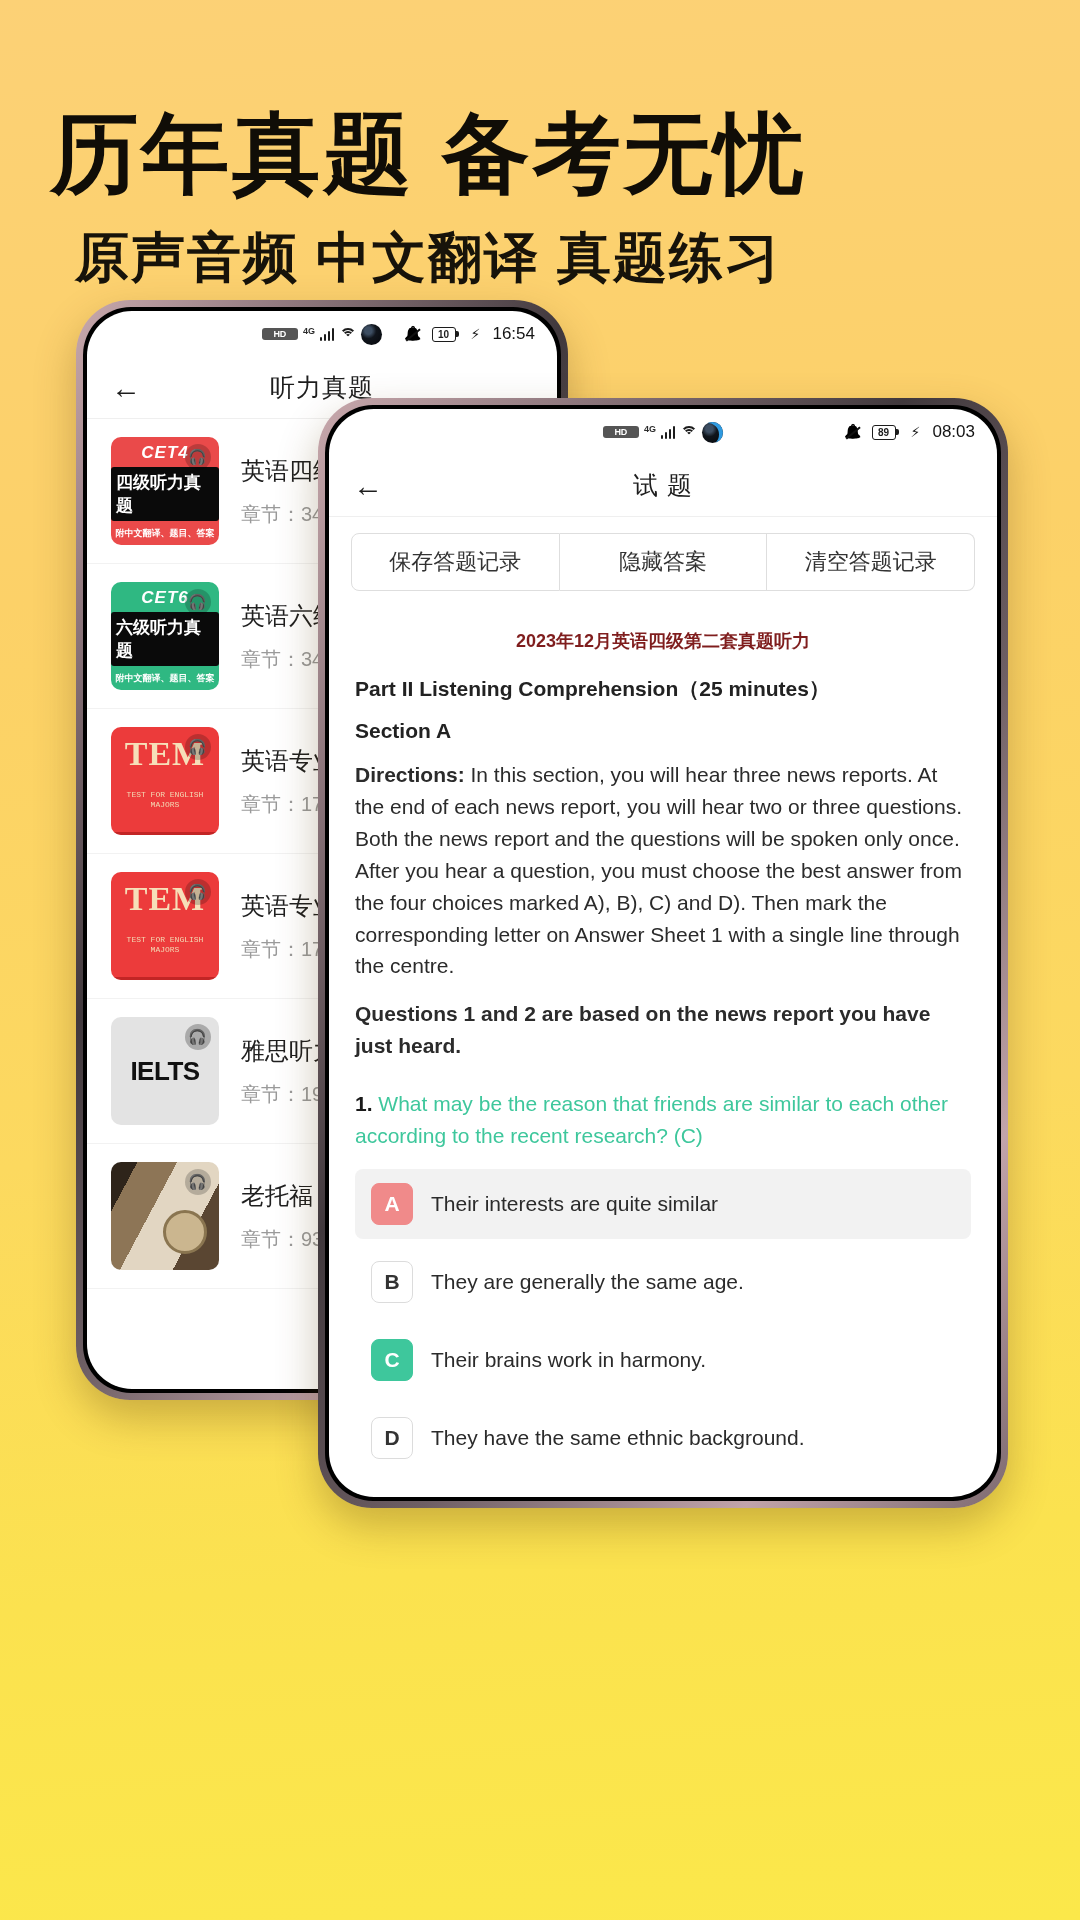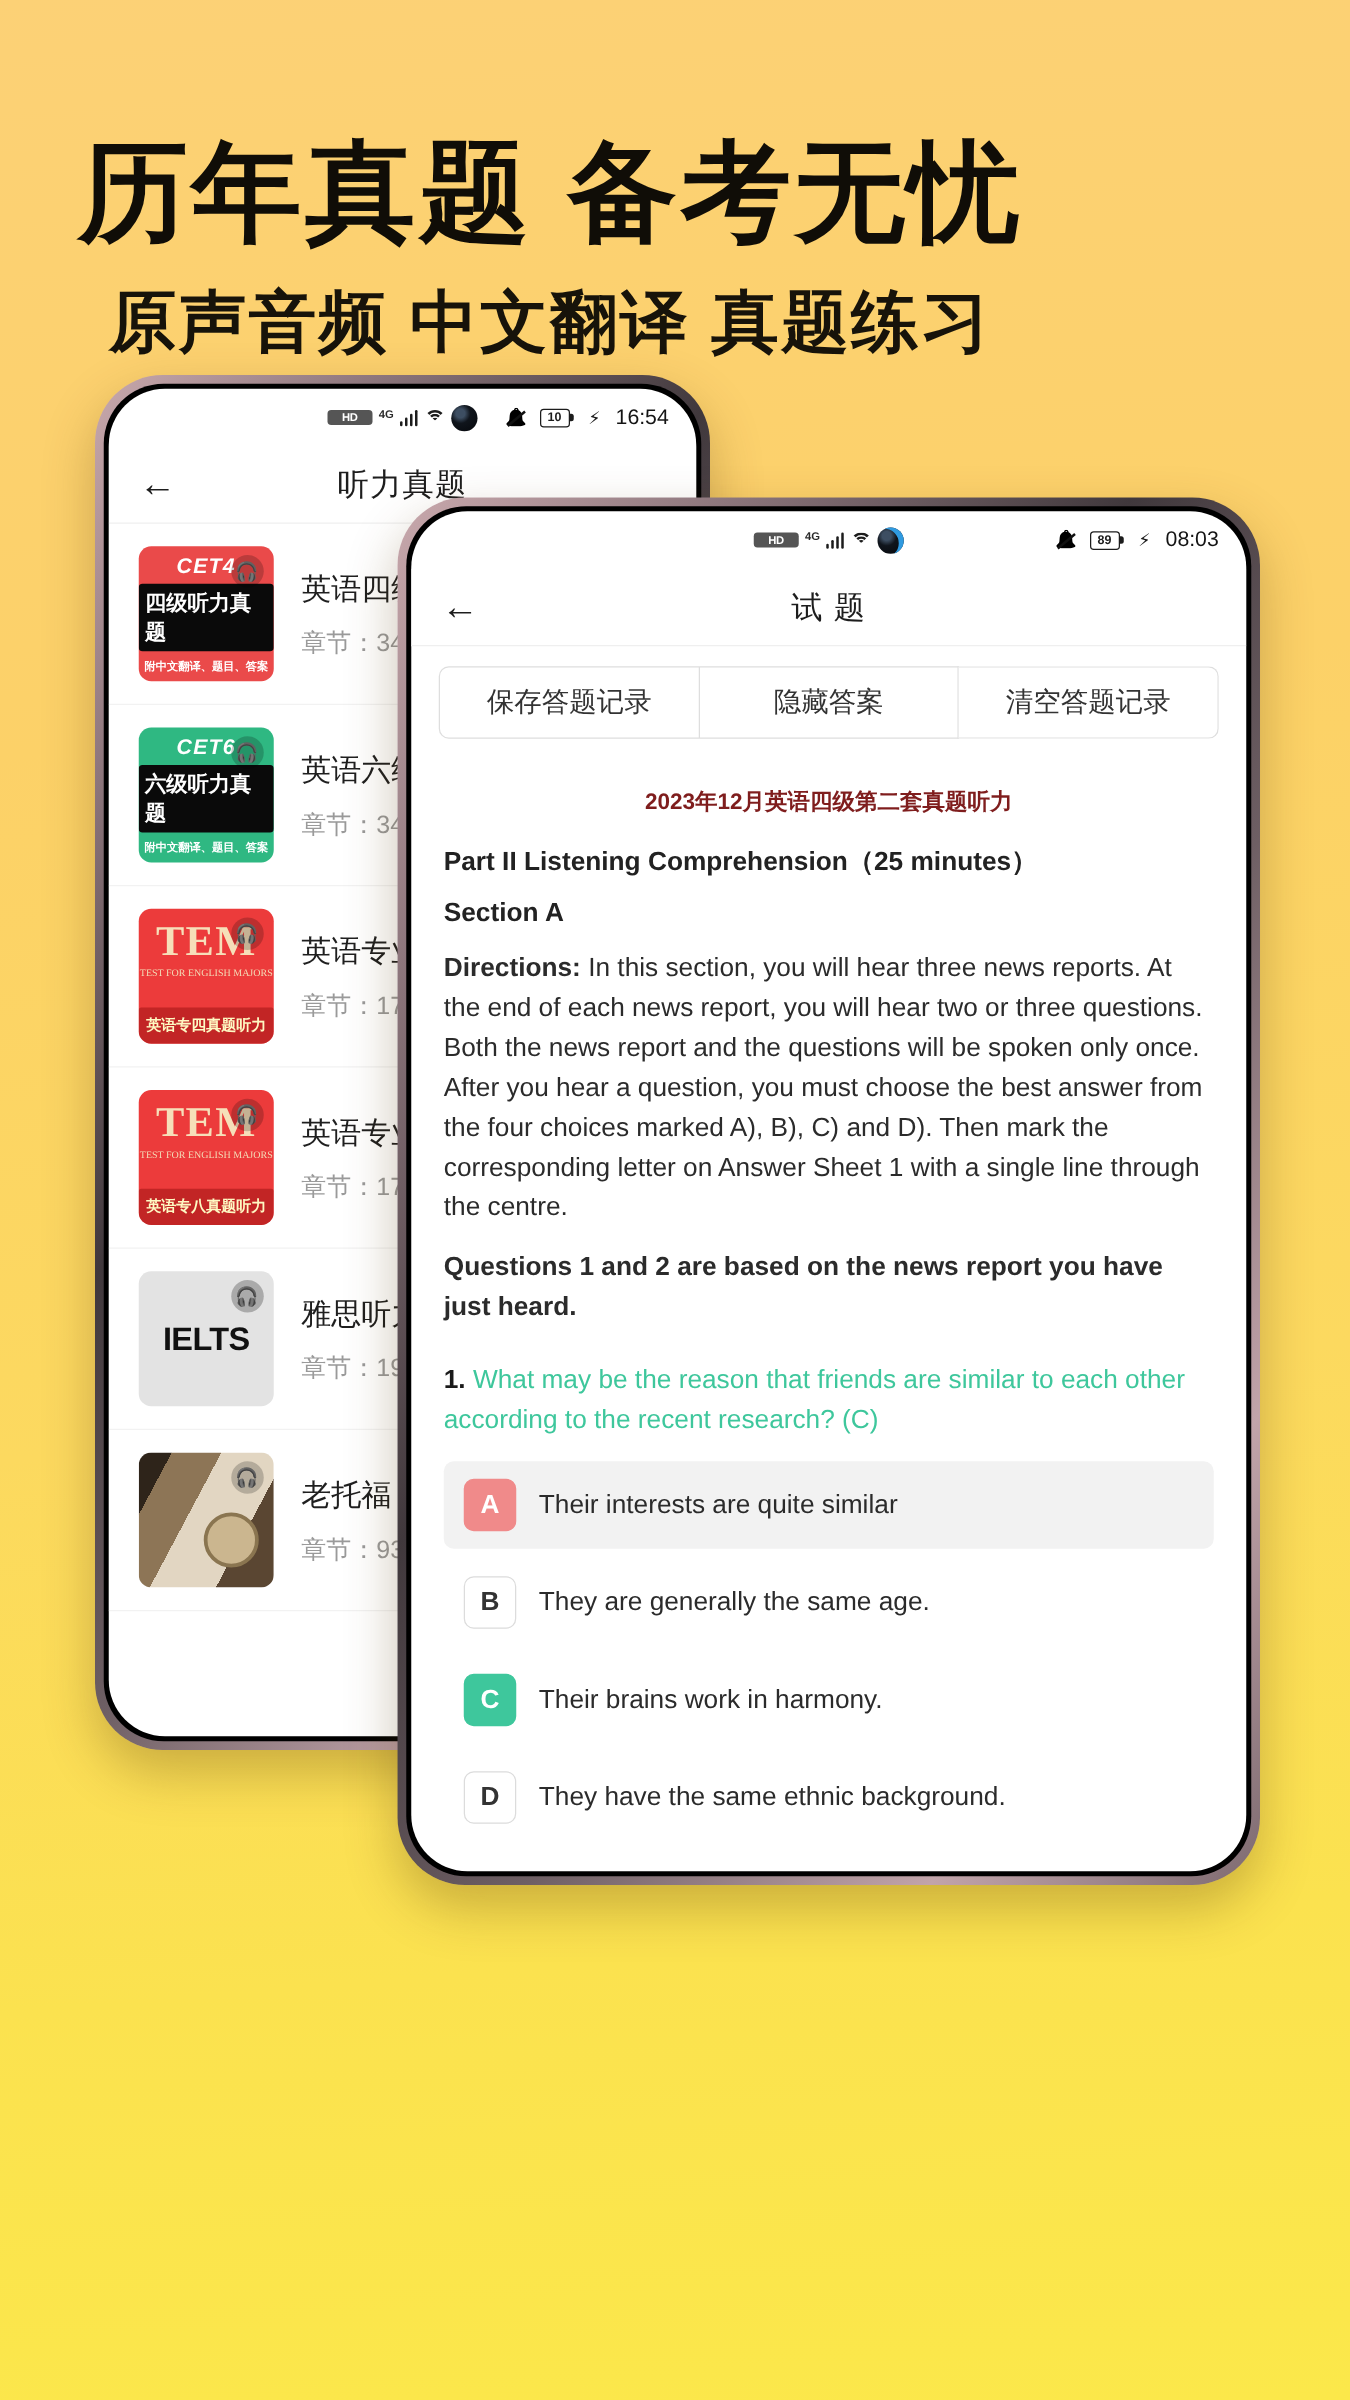--- a/index.html
+++ b/index.html
@@ -7,21 +7,21 @@
     width: 1080px; height: 1920px;
     font-family: "Liberation Sans", "DejaVu Sans", sans-serif;
     overflow: hidden;
   }
   body {
     background: linear-gradient(175deg, #fcd176 0%, #fcd168 30%, #fcd95f 58%, #fbe24f 80%, #fbe84a 100%);
     position: relative;
   }
 
   
-  .headline-wrap { position: absolute; top: 0; left: 12px; width: 856px; text-align: center; }
+  .headline-wrap { position: absolute; top: 0; left: 0; width: 856px; text-align: center; }
   .headline {
     margin-top: 108px;
     font-size: 88px;
     font-weight: 900;
     color: #100d07;
     letter-spacing: 3px;
     line-height: 1.05;
     font-family: "Liberation Sans", "DejaVu Sans", sans-serif;
   }
   .subheadline {
@@ -117,22 +117,22 @@
   .cov-top { font-size: 17px; font-weight: 900; color: #fff; font-style: italic;
              letter-spacing: 1px; margin-bottom: 4px; }
   .cov-mid { background: #0a0a0a; color: #fff; font-weight: 900; font-size: 17px;
              padding: 4px 5px; border-radius: 3px; letter-spacing: 0px; }
   .cov-bot { font-size: 9px; color: #fff; font-weight: 700; margin-top: 6px; }
   .cover.red { background: #ea4a4a; }
   .cover.green { background: #2fb882; }
   .cover.tem { background: #ec3b3b; justify-content: flex-start; padding-top: 10px; }
   .tem-lg { font-family: "Liberation Serif", "DejaVu Serif", serif; font-size: 34px;
             color: #f6dfb9; font-weight: 700; line-height: 1; letter-spacing: 1px;}
-  .tem-sm { font-family: Liberation Serif, serif; font-size: 8px; color: #f3d9b4;
-            text-align: center; line-height: 1.25; margin-top: 3px; }
+  .tem-sm { font-family: Liberation Mono, monospace; font-size: 8px; color: #f3d9b4;
+            text-align: center; line-height: 1.25; margin-top: 19px; }
   .tem-band { background: rgba(160,20,20,.55); color: #fef9c3; font-size: 12px; font-weight: 700;
               padding: 6px 6px; margin-top: 22px; border-radius: 2px; }
   .cover.ielts { background: #e3e3e3; justify-content: center; }
   .ielts-txt { font-family: "Liberation Sans", sans-serif; font-size: 26px; font-weight: 800;
                color: #111; letter-spacing: -.5px; }
   .cover.ielts .hp { background: rgba(0,0,0,.25); }
   .cover.photo { background:
       radial-gradient(circle at 30% 30%, #d8c7ae 0 22%, transparent 23%),
       radial-gradient(circle at 72% 64%, #b9a headline, transparent 0),
       linear-gradient(135deg, #3a2c20 0%, #7b6347 35%, #cdb89a 62%, #6d553c 100%); }

